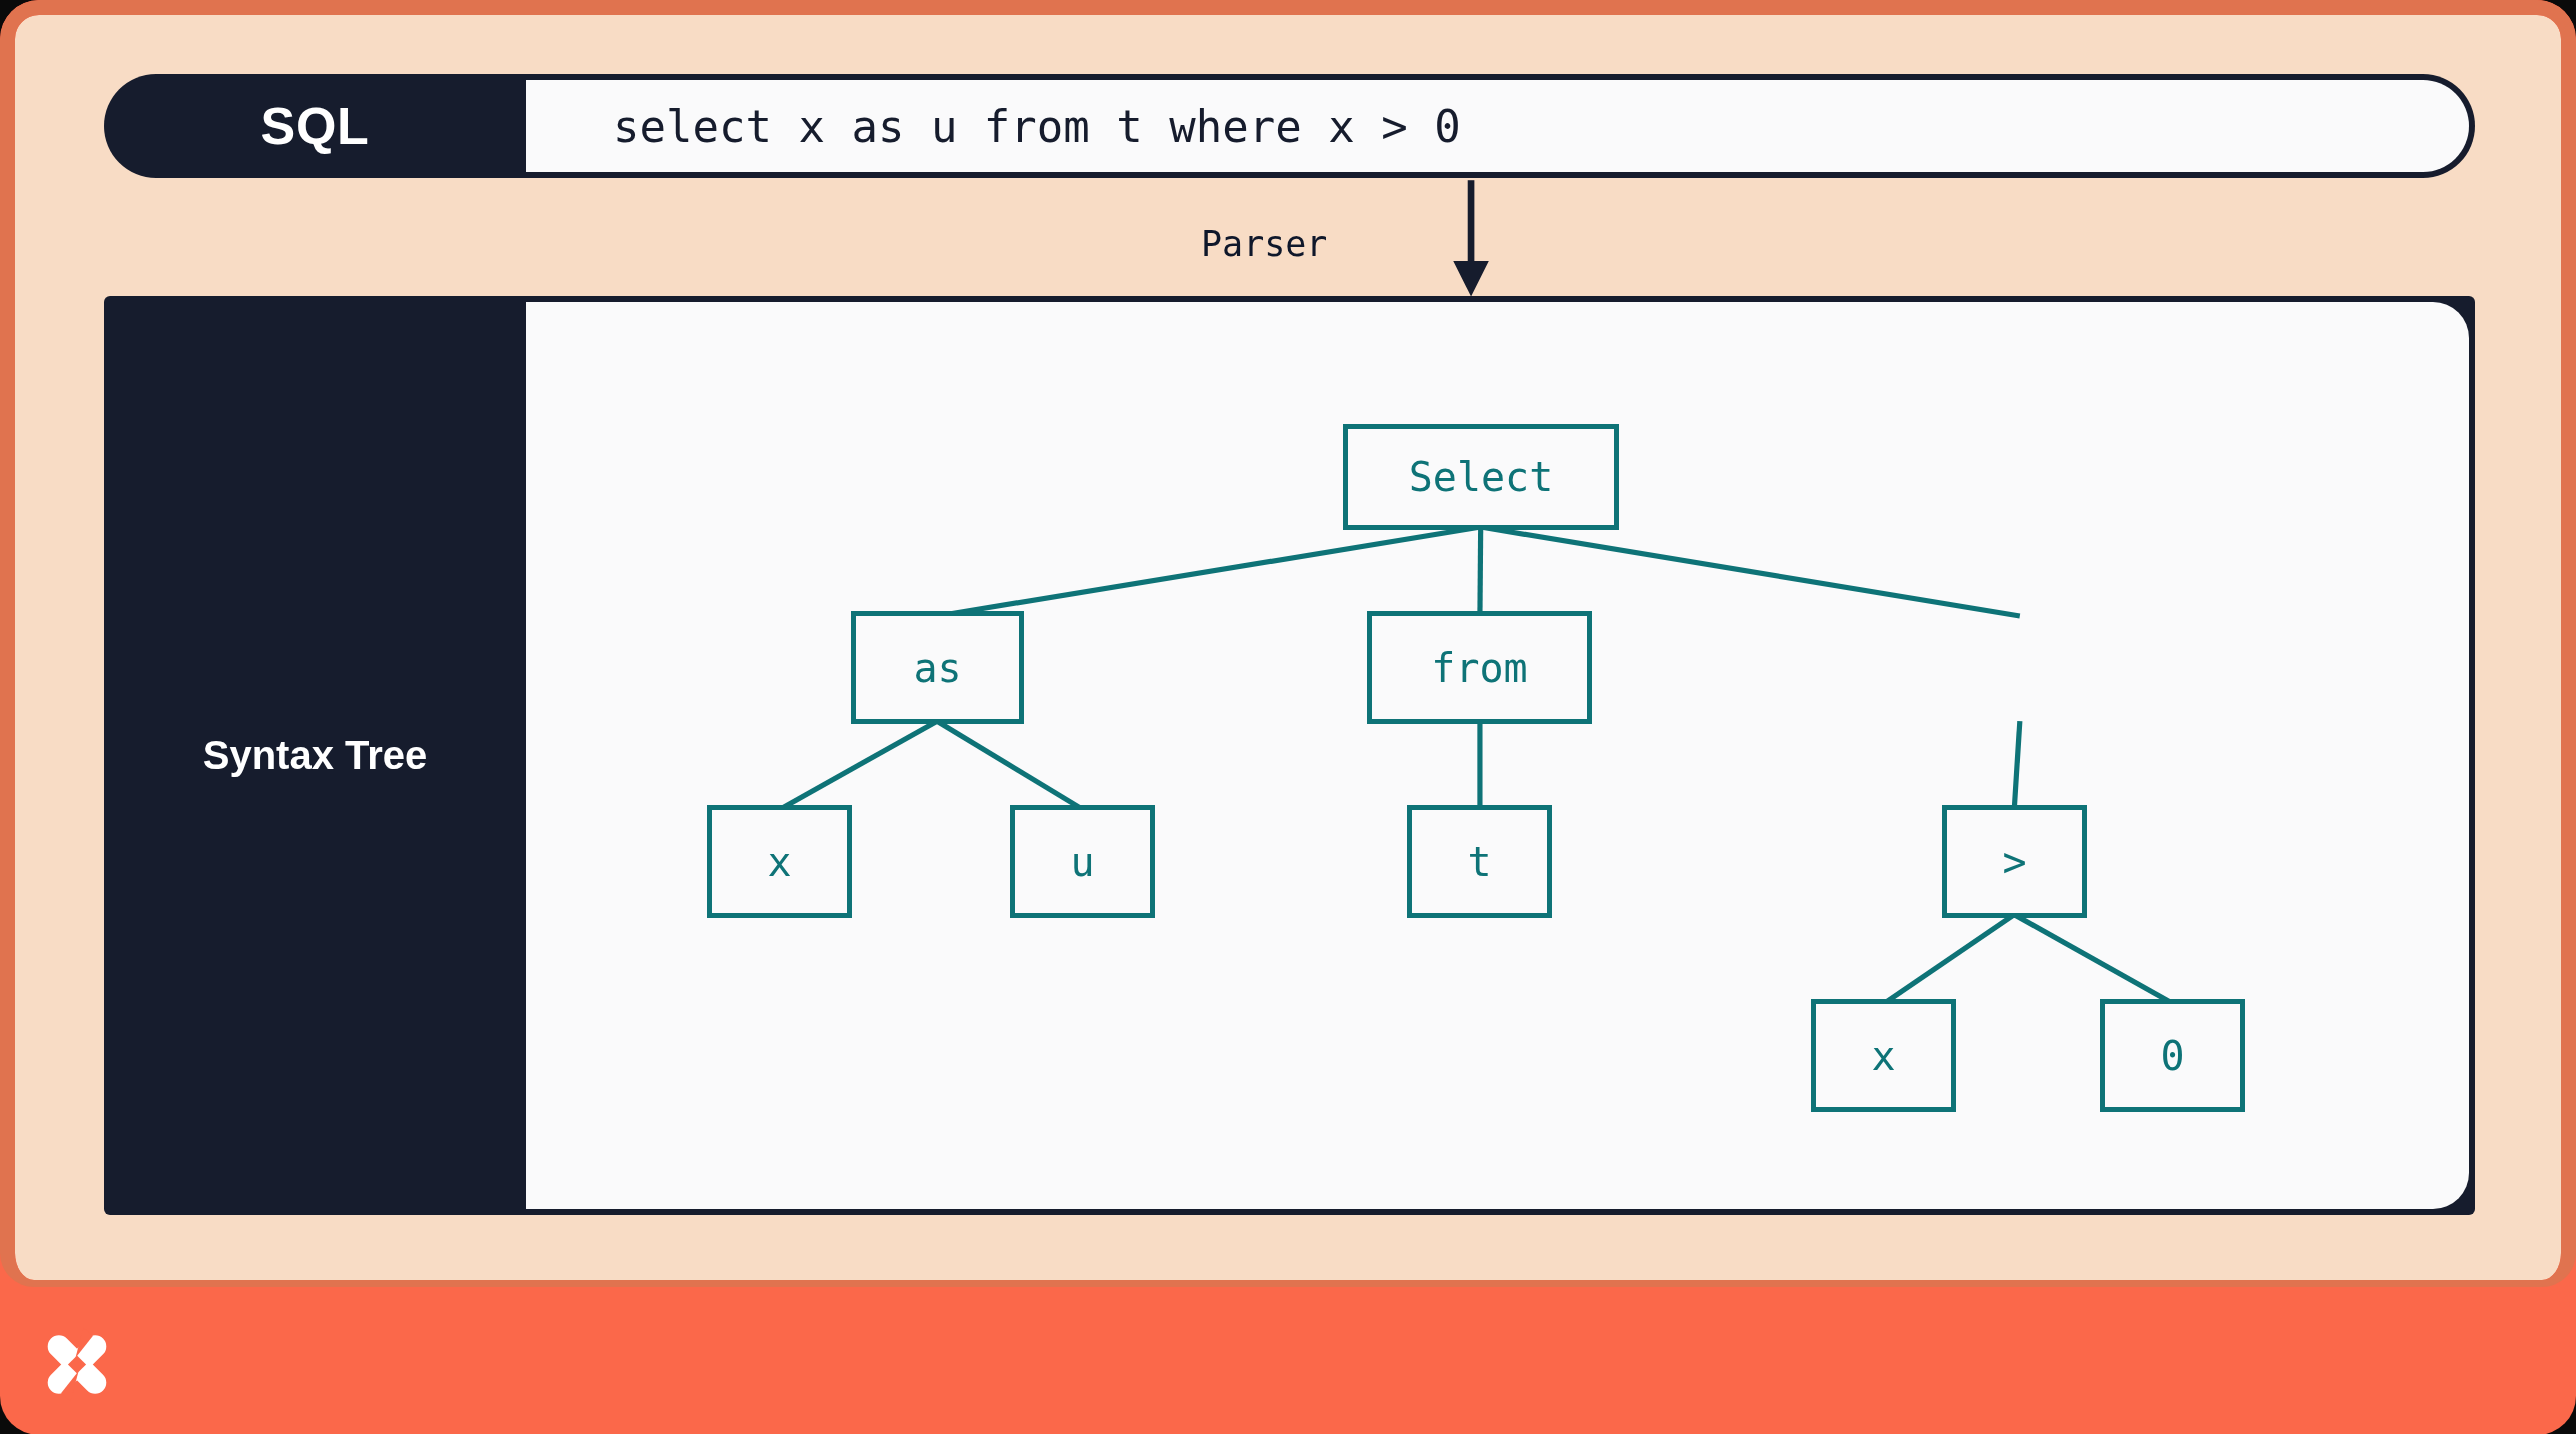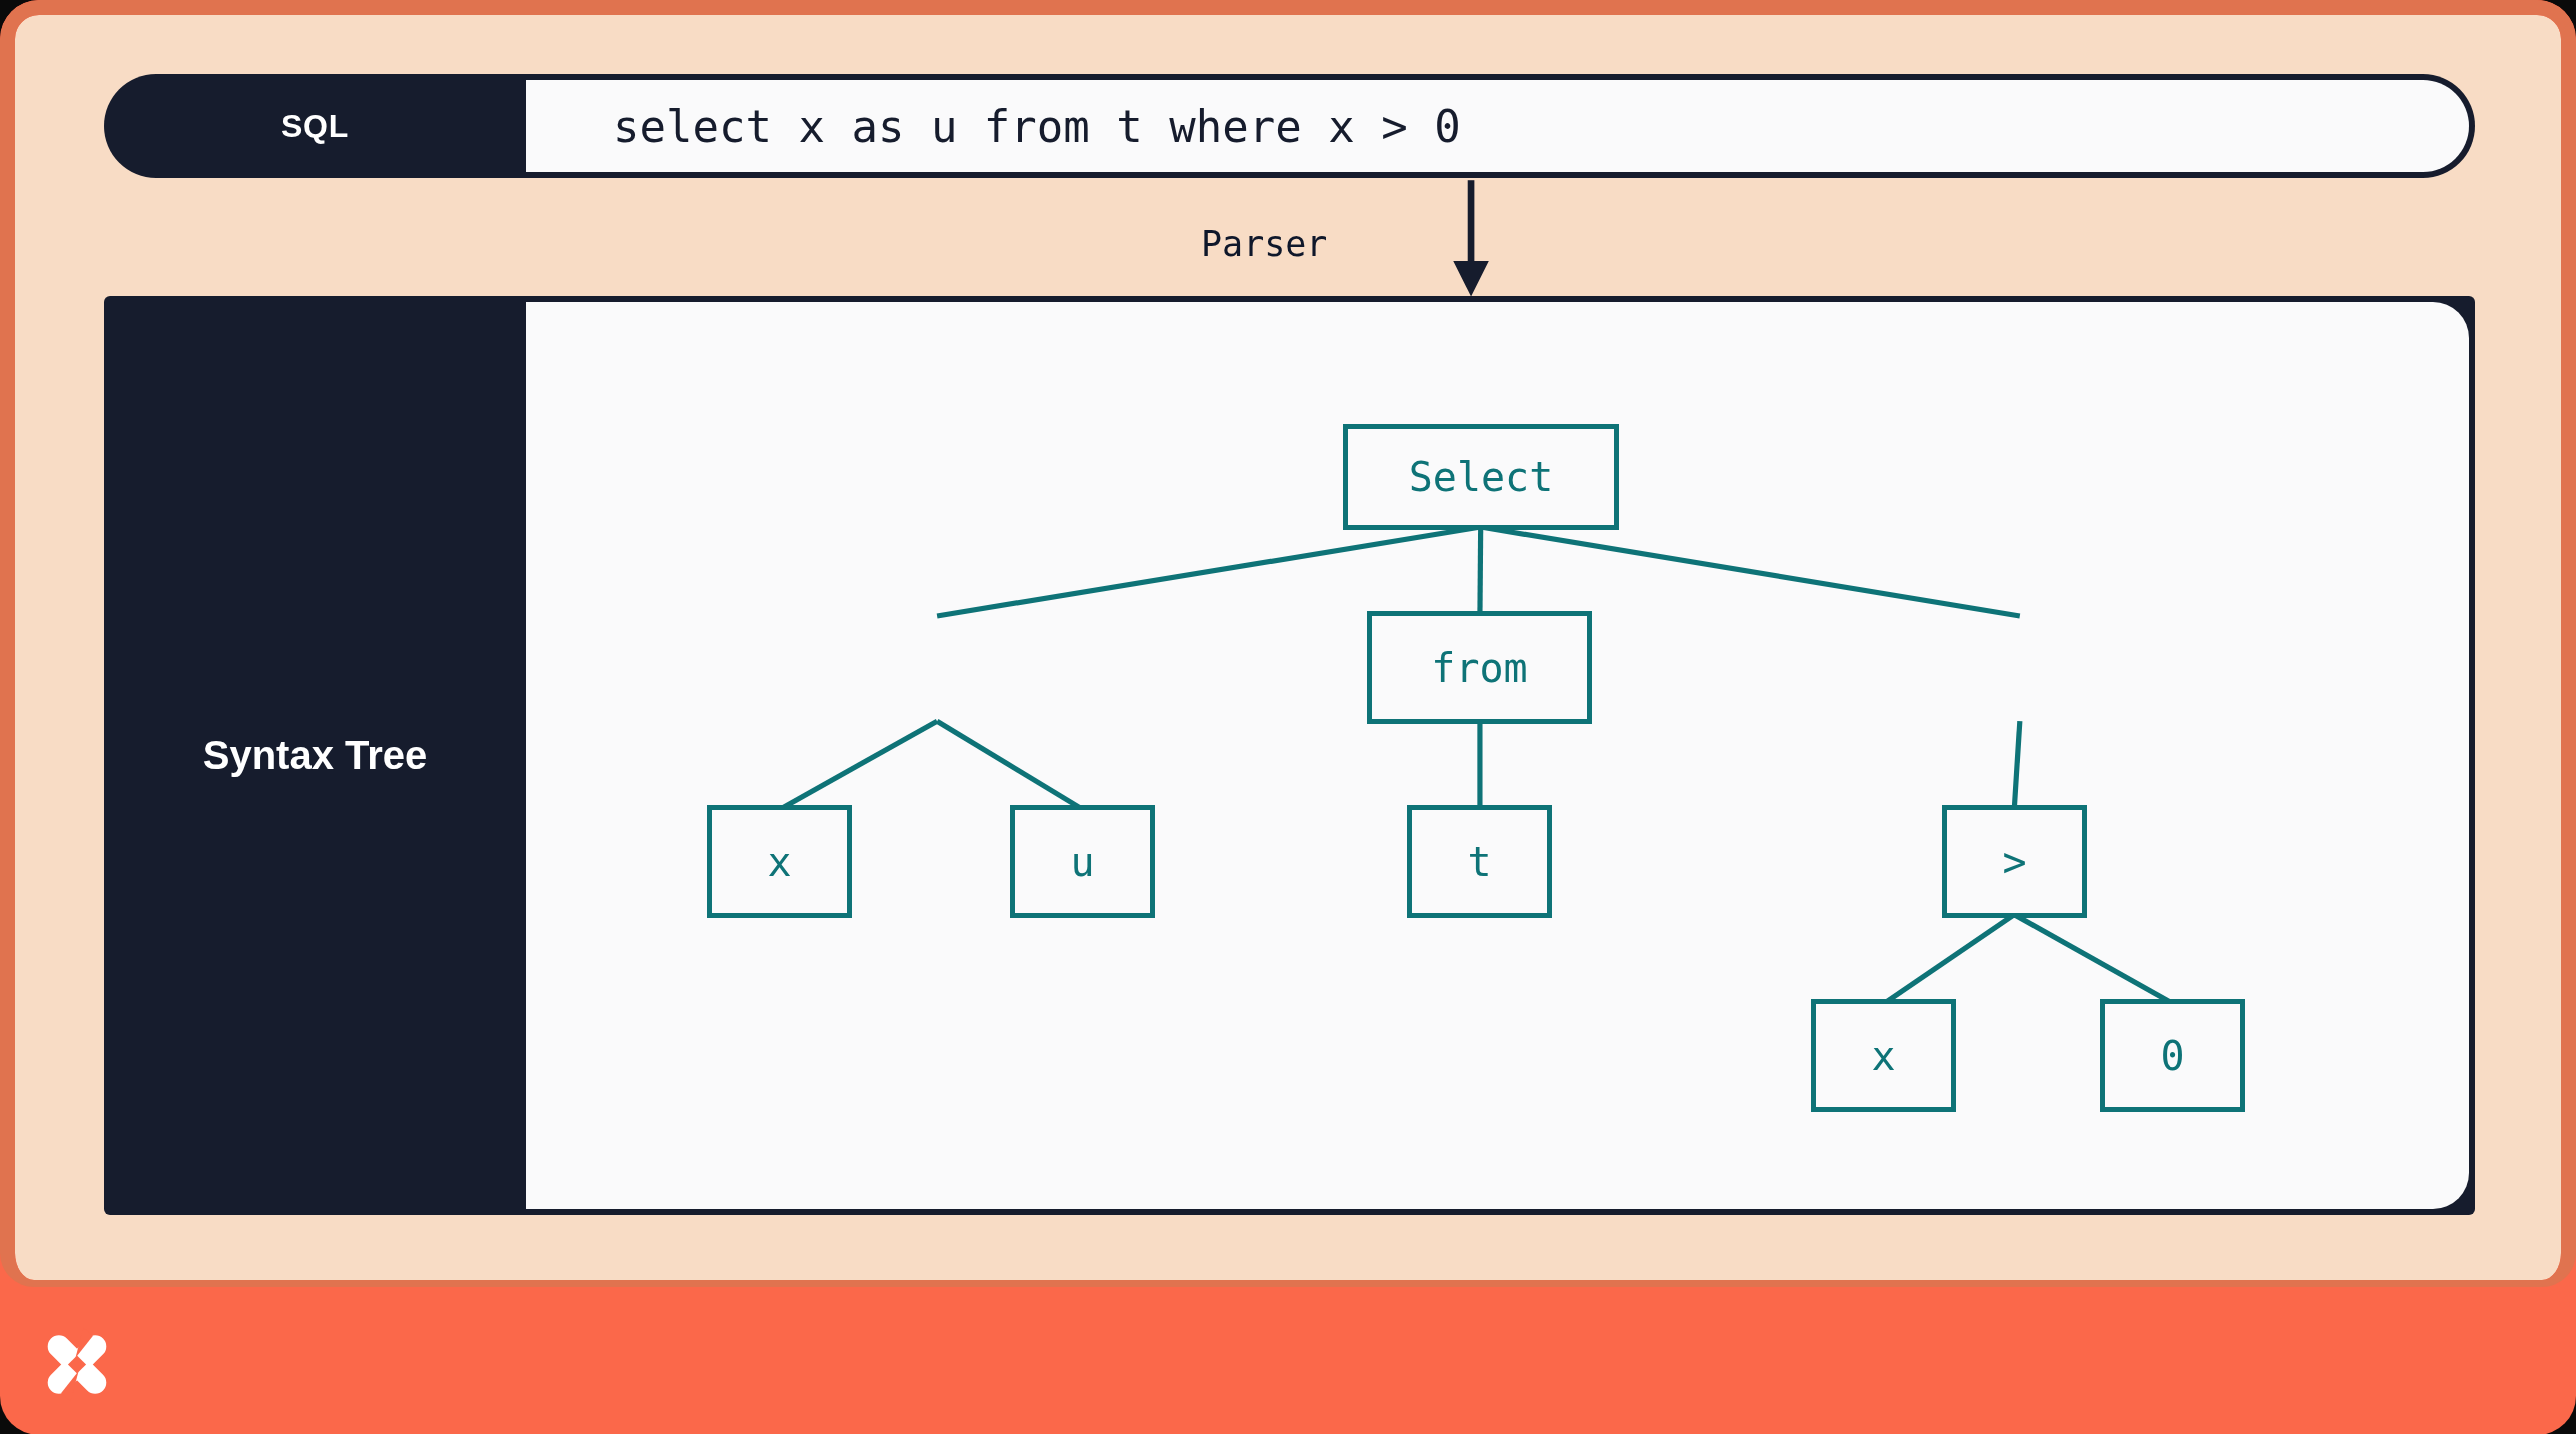--- a/index.html
+++ b/index.html
@@ -17,21 +17,21 @@
     box-sizing:border-box; width:2576px; height:1287px;
   }
   
   .sql-pill {
     position:absolute; left:104px; top:74px; width:2371px; height:104px;
     background:#161C2D; border-radius:52px;
   }
   .pill-label {
     position:absolute; left:0; top:0; width:422px; height:100%;
     display:flex; align-items:center; justify-content:center;
-    color:#ffffff; font-size:32px; font-weight:bold; letter-spacing:0.7px;
+    color:#ffffff; font-size:52px; font-weight:bold; letter-spacing:0.7px;
   }
   .pill-code {
     position:absolute; left:422px; top:6px; right:6px; bottom:6px;
     background:#FAFAFB; border-radius:0 46px 46px 0;
     display:flex; align-items:center; padding-left:87px; box-sizing:border-box;
     font-family:"DejaVu Sans Mono", monospace; font-size:44px; color:#161C2D;
     white-space:pre;
   }
   
   .parser-label {
@@ -107,20 +107,21 @@
         <line x1="1264.5" y1="973" x2="1461" y2="1092" stroke="#0E7377" stroke-width="7"></line>
         <line x1="1997" y1="973" x2="1997" y2="1092" stroke="#0E7377" stroke-width="7"></line>
         <line x1="2725.5" y1="973" x2="2718" y2="1092" stroke="#0E7377" stroke-width="7"></line>
         <line x1="2718" y1="1234" x2="2542" y2="1354" stroke="#0E7377" stroke-width="7"></line>
         <line x1="2718" y1="1234" x2="2932" y2="1354" stroke="#0E7377" stroke-width="7"></line>
       </g>
   </svg>
 
   <div class="tree-layer">
     <div class="node" style="left:1343px; top:424px; width:276px; height:106px;">Select</div>
+    <div class="node" style="left:851px; top:611px; width:173px; height:113px;">as</div>
     <div class="node" style="left:1367px; top:611px; width:225px; height:113px;">from</div>
     <div class="node" style="left:707px; top:805px; width:145px; height:113px;">x</div>
     <div class="node" style="left:1010px; top:805px; width:145px; height:113px;">u</div>
     <div class="node" style="left:1407px; top:805px; width:145px; height:113px;">t</div>
     <div class="node" style="left:1942px; top:805px; width:145px; height:113px;">&gt;</div>
     <div class="node" style="left:1811px; top:999px; width:145px; height:113px;">x</div>
     <div class="node" style="left:2100px; top:999px; width:145px; height:113px;">0</div>
   </div>
 
   <div class="footer">

